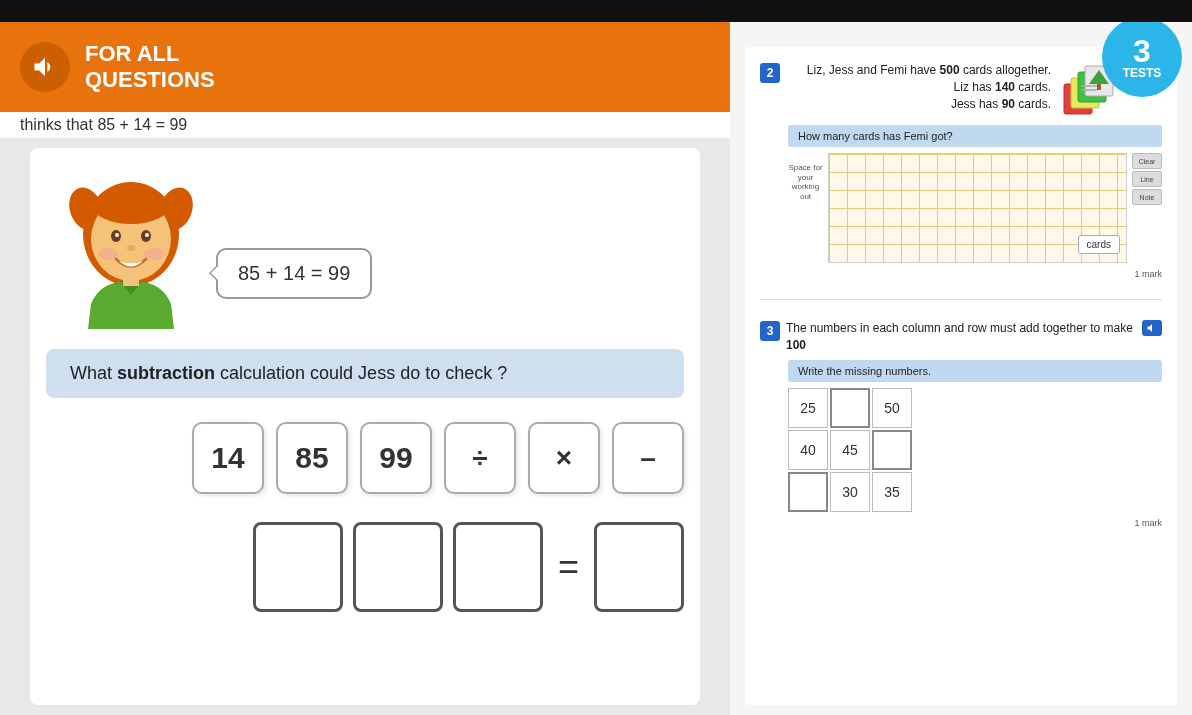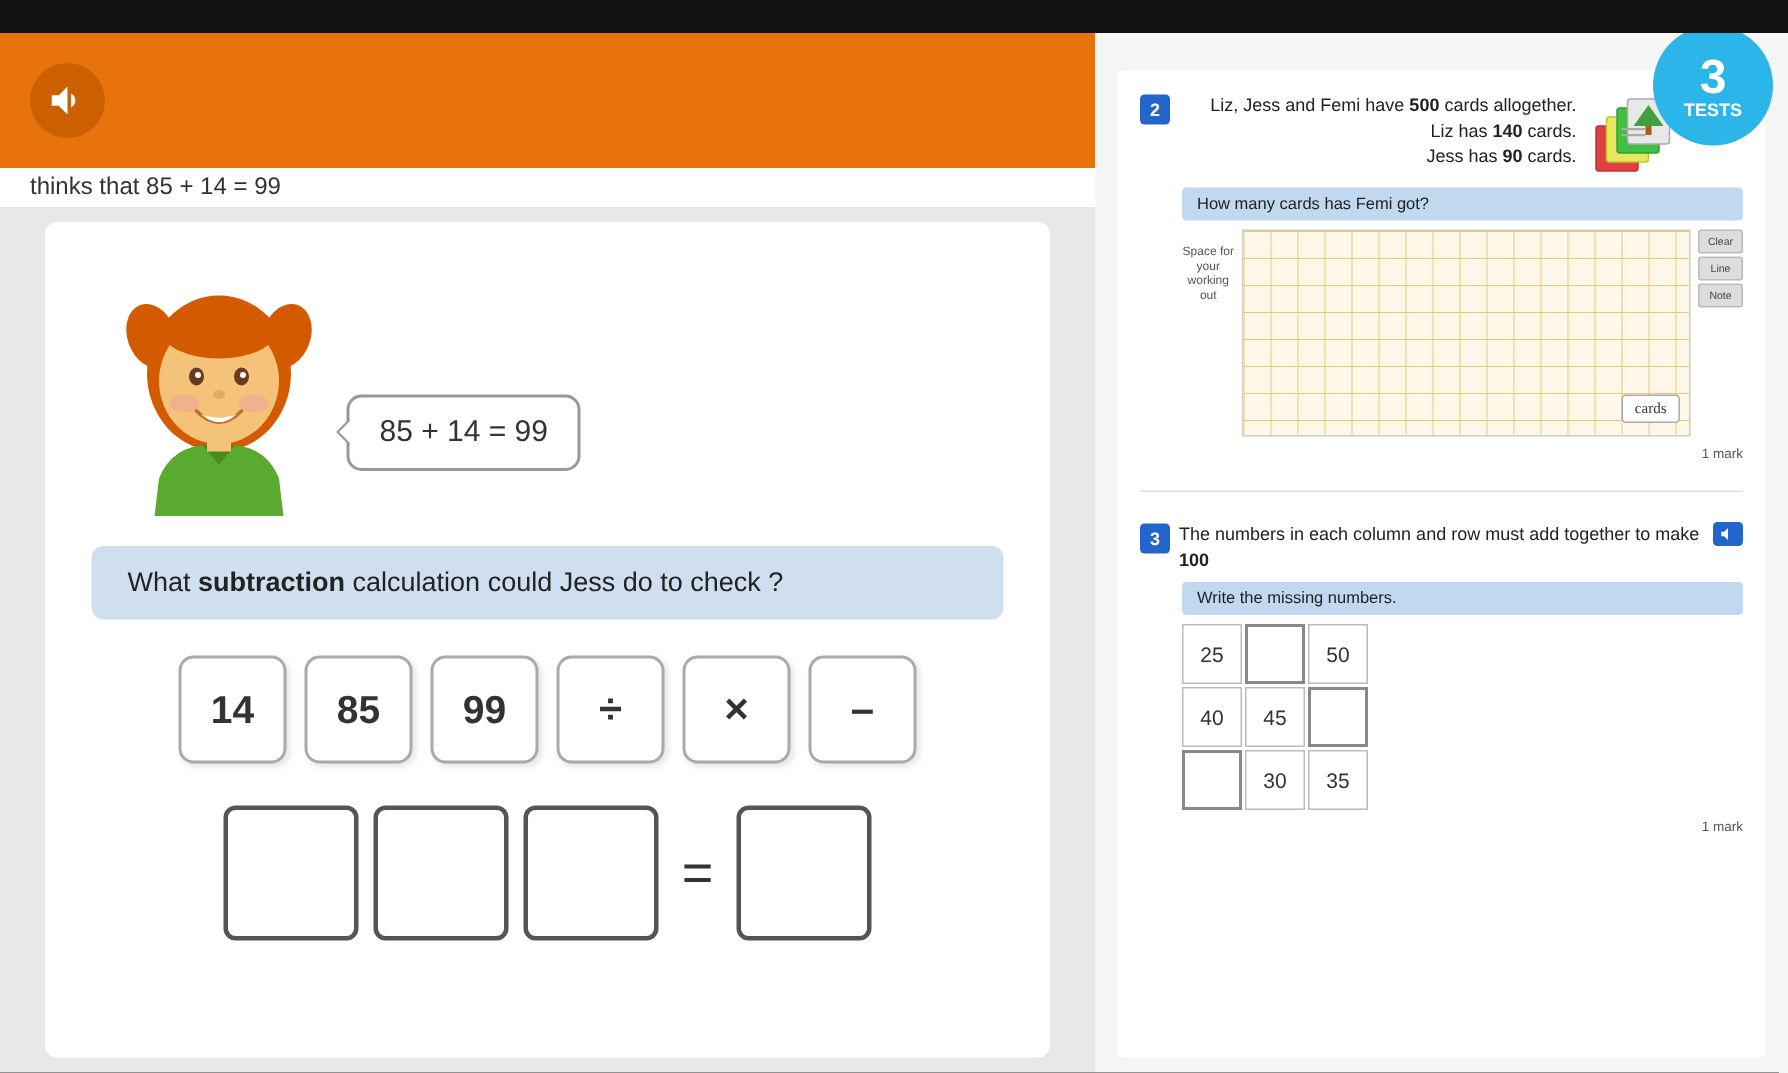--- a/index.html
+++ b/index.html
@@ -78,25 +78,25 @@
       font-size: 16px;
       color: #333;
       flex-shrink: 0;
     }
 
     
     .question-card {
       background: white;
       margin: 10px 30px;
       border-radius: 8px;
-      padding: 31px;
+      padding: 16px;
       flex: 1;
       display: flex;
       flex-direction: column;
-      align-items: center;
+      align-items: flex-end;
     }
 
     
     .girl-section {
       display: flex;
       align-items: flex-end;
       margin-bottom: 20px;
       align-self: flex-start;
       padding-left: 20px;
     }
@@ -158,21 +158,21 @@
 
     .tile {
       width: 72px;
       height: 72px;
       background: white;
       border: 2px solid #aaa;
       border-radius: 10px;
       display: flex;
       align-items: center;
       justify-content: center;
-      font-size: 26px;
+      font-size: 30px;
       font-weight: bold;
       color: #333;
       cursor: pointer;
       box-shadow: 2px 2px 4px rgba(0,0,0,0.1);
     }
 
     .tile.operator {
       font-size: 28px;
     }
 
@@ -337,27 +337,26 @@
       text-align: center;
       line-height: 1.2;
       flex-shrink: 0;
       margin-top: 10px;
     }
 
     .answer-grid {
       flex: 1;
       border: 1px solid #ccc;
       background: #fff8e8;
-      height: 138px;
+      height: 110px;
       position: relative;
       background-image:
         linear-gradient(to right, #e8c878 1px, transparent 1px),
         linear-gradient(to bottom, #e8c878 1px, transparent 1px);
       background-size: 18px 18px;
-      font-family: Liberation Serif, serif;
     }
 
     .cards-answer-box {
       position: absolute;
       right: 6px;
       bottom: 8px;
       background: white;
       border: 1px solid #aaa;
       border-radius: 3px;
       padding: 3px 8px;
@@ -437,20 +436,24 @@
 
 <div class="main-area">
 
   <div class="left-panel">
 
     <div class="orange-header">
       <div class="speaker-icon">
         <svg viewBox="0 0 24 24">
           <path d="M3 9v6h4l5 5V4L7 9H3zm13.5 3c0-1.77-1.02-3.29-2.5-4.03v8.05c1.48-.73 2.5-2.25 2.5-4.02z"></path>
         </svg>
+      </div>
+      <div class="for-all-questions">
+        <div>FOR ALL</div>
+        <div>QUESTIONS</div>
       </div>
     </div>
 
     <div class="intro-text">
       <span>thinks that 85 + 14 = 99</span>
     </div>
 
     <div class="question-card">
 
       <div class="girl-section">

